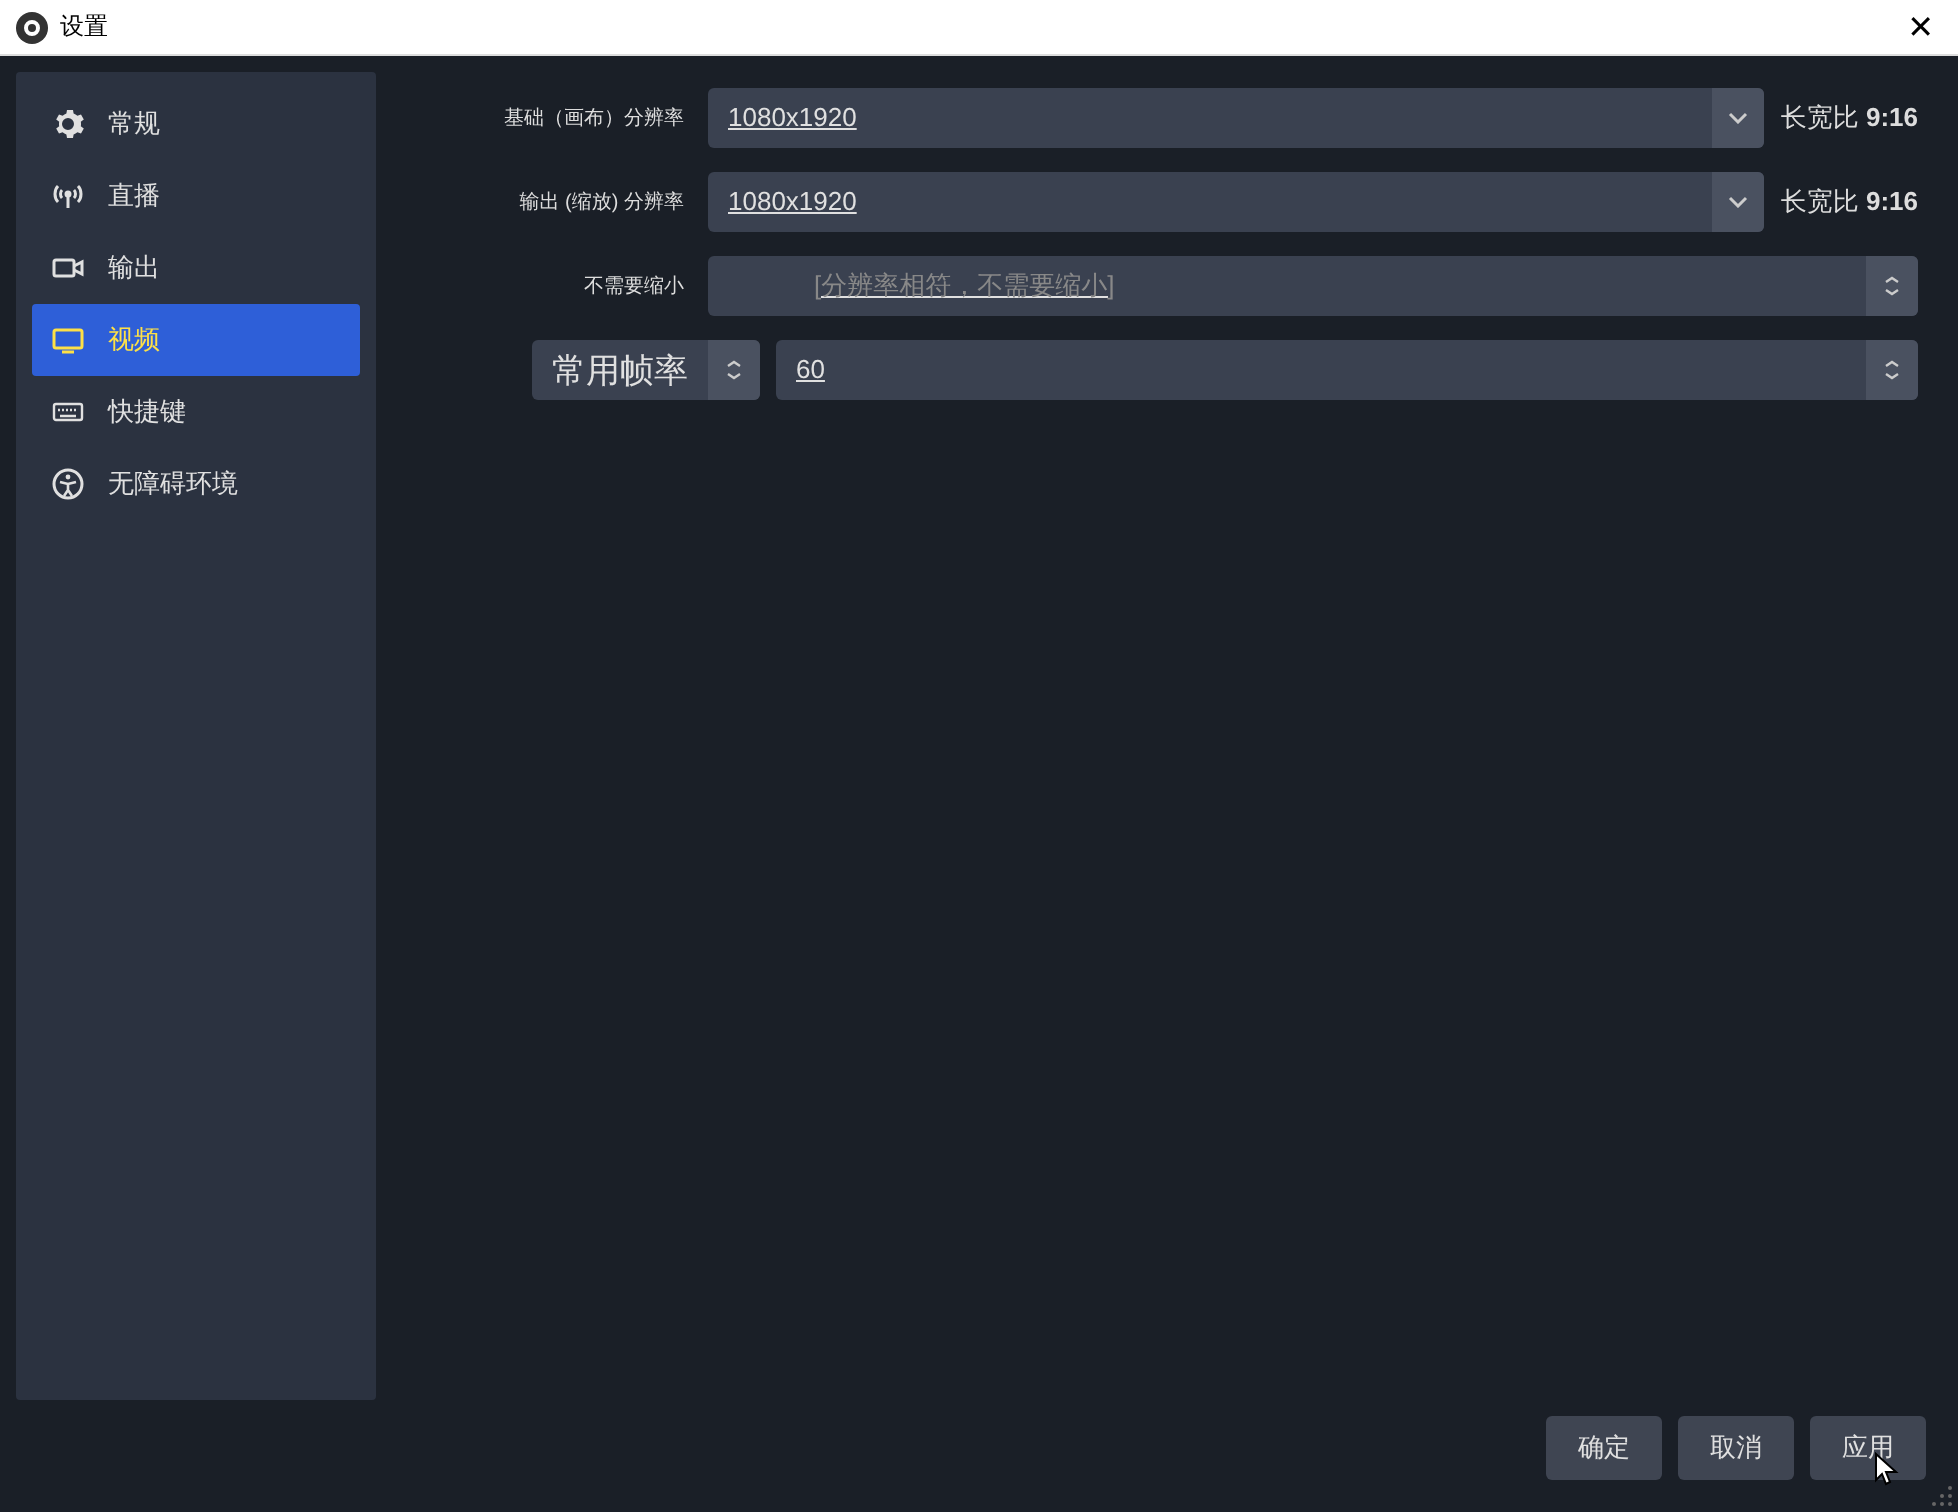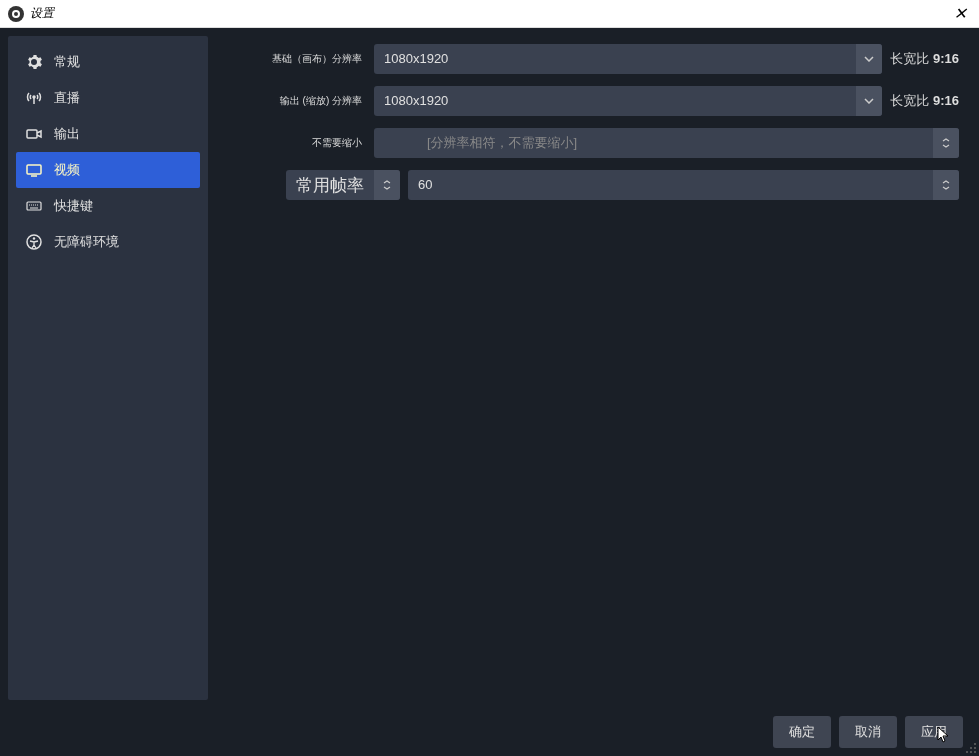--- a/index.html
+++ b/index.html
@@ -6,21 +6,20 @@
 body { width: 979px; height: 756px; background: #fff; overflow: hidden; }
 
 .titlebar {
   height: 28px;
   background: #fff;
   display: flex;
   align-items: center;
   justify-content: space-between;
   padding: 0 8px;
   border-bottom: 1px solid #ddd;
-  font-style: italic;
 }
 .titlebar-left { display: flex; align-items: center; gap: 6px; }
 .titlebar-icon {
   width: 16px; height: 16px;
   border-radius: 50%;
   background: #333;
   display: flex; align-items: center; justify-content: center;
 }
 .titlebar-icon::after {
   content: "";
@@ -33,37 +32,37 @@
 .titlebar-title { font-size: 12px; color: #000; }
 .close-btn { font-size: 16px; cursor: pointer; padding: 0 4px; }
 
 .main {
   display: flex;
   height: 680px;
   background: #1a1f27;
 }
 
 .sidebar {
-  width: 200px;
+  width: 180px;
   background: #2b3240;
   padding: 8px;
   margin: 8px;
   border-radius: 2px;
 }
 .sidebar-item {
   display: flex;
   align-items: center;
   gap: 12px;
   padding: 9px 10px;
   color: #e0e0e0;
   font-size: 13px;
   cursor: pointer;
   border-radius: 2px;
 }
-.sidebar-item.active { background: #2e5fd8; color: #fef9c3; }
+.sidebar-item.active { background: #2e5fd8; color: #fde047; }
 .sidebar-icon { width: 16px; height: 16px; display: flex; align-items: center; justify-content: center; flex-shrink: 0; }
 
 .content {
   flex: 1;
   padding: 16px 20px 16px 8px;
   color: #e0e0e0;
 }
 .form-row {
   display: flex;
   align-items: center;
@@ -77,20 +76,21 @@
   color: #ddd;
 }
 .form-field { flex: 1; display: flex; align-items: center; gap: 8px; }
 .combo {
   flex: 1;
   display: flex;
   align-items: center;
   background: #3a4150;
   border-radius: 3px;
   height: 30px;
+  text-decoration: underline;
 }
 .combo-input {
   flex: 1;
   padding: 0 10px;
   font-size: 13px;
   color: #e0e0e0;
   line-height: 30px;
 }
 .combo-input.placeholder { color: #888; margin-left: 43px; }
 .combo-caret {
@@ -125,21 +125,21 @@
   border-radius: 3px;
   height: 30px;
   margin-left: 62px;
 }
 .fps-label-combo .txt { padding: 0 10px; font-size: 17px; color: #e0e0e0; }
 
 .footer {
   height: 48px;
   background: #1a1f27;
   display: flex;
-  align-items: center;
+  align-items: flex-start;
   justify-content: flex-end;
   gap: 8px;
   padding: 0 16px;
   position: relative;
 }
 .btn {
   background: #3f4552;
   color: #e0e0e0;
   border: none;
   padding: 7px 16px;

